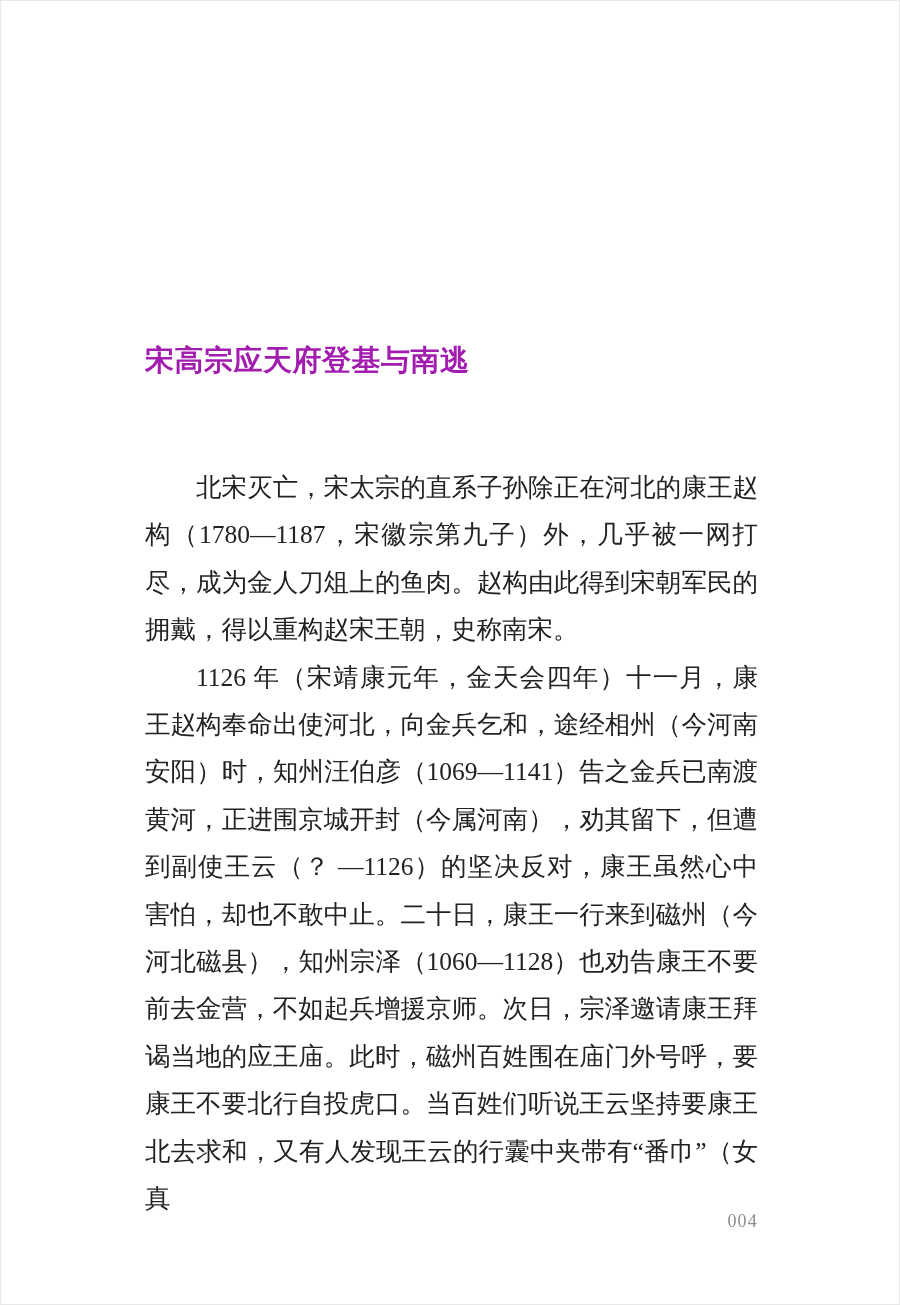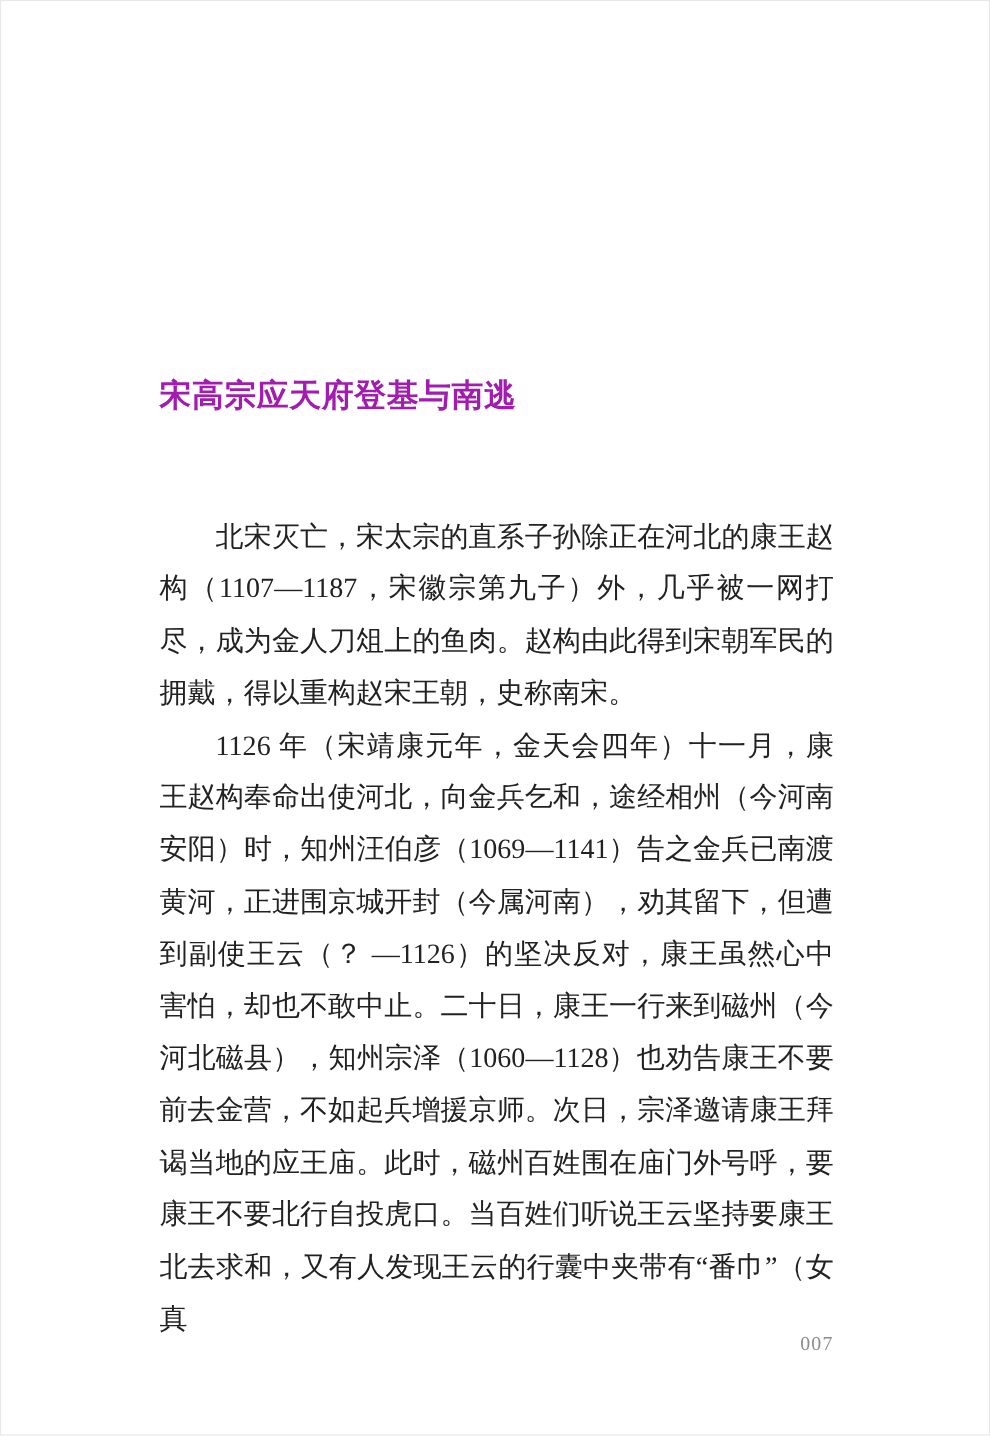--- a/index.html
+++ b/index.html
@@ -86,21 +86,21 @@
 </head>
 <body>
 
 <div class="page">
 
   <div class="content-frame">
 
     <h1 class="chapter-title">宋高宗应天府登基与南逃</h1>
 
     <div class="body-text">
-      <p class="para">北宋灭亡，宋太宗的直系子孙除正在河北的康王赵构（1107—1187，宋徽宗第九子）外，几乎被一网打尽，成为金人刀俎上的鱼肉。赵构由此得到宋朝军民的拥戴，得以重构赵宋王朝，史称南宋。</p>
+      <p class="para">北宋灭亡，宋太宗的直系子孙除正在河北的康王赵构（1780—1187，宋徽宗第九子）外，几乎被一网打尽，成为金人刀俎上的鱼肉。赵构由此得到宋朝军民的拥戴，得以重构赵宋王朝，史称南宋。</p>
       <p class="para">1126 年（宋靖康元年，金天会四年）十一月，康王赵构奉命出使河北，向金兵乞和，途经相州（今河南安阳）时，知州汪伯彦（1069—1141）告之金兵已南渡黄河，正进围京城开封（今属河南），劝其留下，但遭到副使王云（？ —1126）的坚决反对，康王虽然心中害怕，却也不敢中止。二十日，康王一行来到磁州（今河北磁县），知州宗泽（1060—1128）也劝告康王不要前去金营，不如起兵增援京师。次日，宗泽邀请康王拜谒当地的应王庙。此时，磁州百姓围在庙门外号呼，要康王不要北行自投虎口。当百姓们听说王云坚持要康王北去求和，又有人发现王云的行囊中夹带有“番巾”（女真</p>
     </div>
 
-    <div class="page-number">007</div>
+    <div class="page-number">004</div>
 
   </div>
 
 </div>
 
 </body></html>

